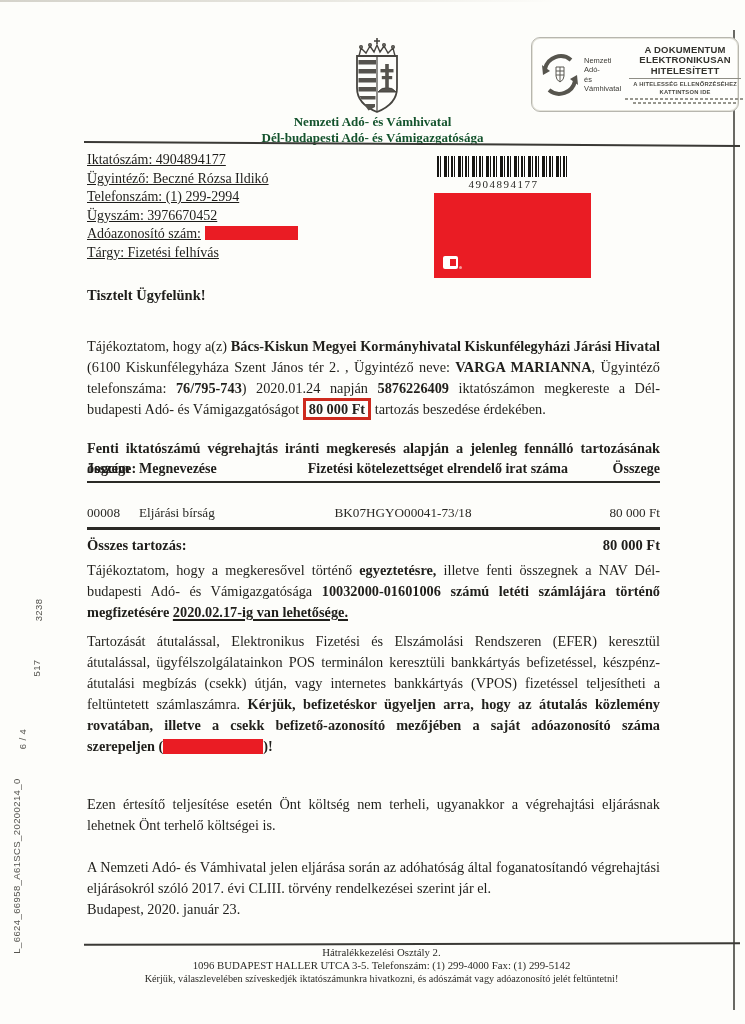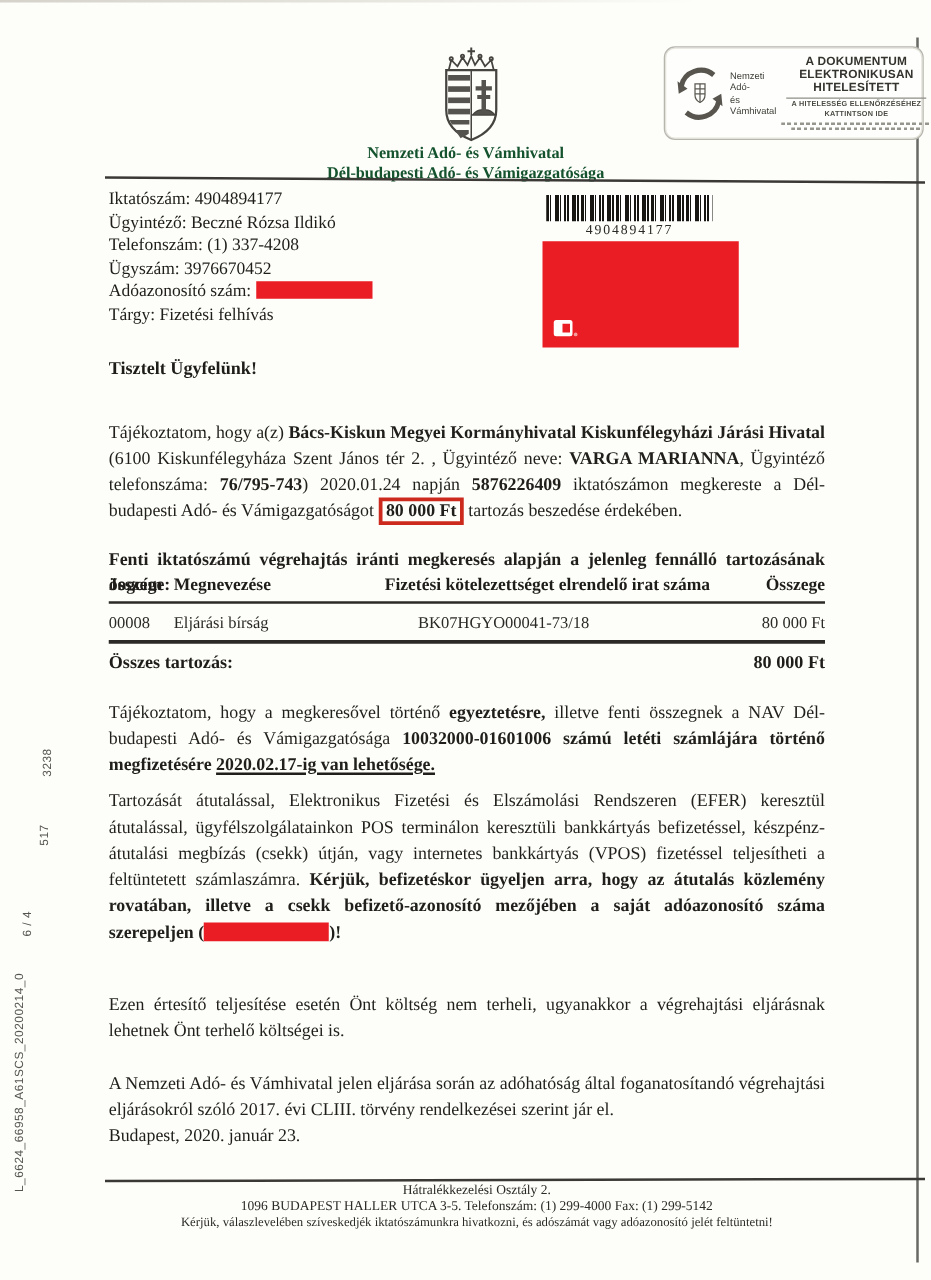--- a/index.html
+++ b/index.html
@@ -32,21 +32,21 @@
   .stamp-logo{width:44px;height:44px;margin-left:6px;flex:0 0 auto;}
   .stamp-org{width:50px;font-size:7.5px;line-height:1.25;color:#3d3c37;margin-left:2px;}
   .stamp-right{flex:1;padding:3px 6px 3px 4px;text-align:center;}
   .stamp-title{font-size:9.5px;font-weight:bold;color:#34332e;line-height:1.12;letter-spacing:.2px;}
   .stamp-div{height:1px;background:#8f8e86;margin:2px 4px;}
   .stamp-sub{font-size:5.8px;font-weight:bold;color:#4b4a44;line-height:1.3;letter-spacing:.2px;}
   .stamp-blur{height:2.5px;margin:1.5px auto 0;
     background:repeating-linear-gradient(90deg,#97968e 0 3px,transparent 3px 5px);}
   .blur1{width:120px;} .blur2{width:104px;}
   
-  .meta{position:absolute;left:87px;top:151px;font-size:14px;line-height:18.5px;}
+  .meta{position:absolute;left:87px;top:151px;font-size:14px;line-height:18.5px;text-decoration:underline;}
   .redact-sm{display:inline-block;width:93px;height:14px;background:#ea1c24;
     vertical-align:-2px;margin-left:4px;}
   
   .barcode{position:absolute;left:437px;top:156px;width:133px;height:21px;
     background:repeating-linear-gradient(90deg,
       #161512 0 2px,#fff 2px 3px,#161512 3px 4px,#fff 4px 7px,
       #161512 7px 10px,#fff 10px 11px,#161512 11px 12px,#fff 12px 14px);}
   .barcode-num{position:absolute;left:437px;top:178px;width:133px;text-align:center;
     font-size:11px;letter-spacing:1.5px;color:#2a2925;}
   .redact-big{position:absolute;left:434px;top:193px;width:157px;height:85px;background:#ea1c24;}
@@ -64,21 +64,21 @@
   .b{font-weight:bold;margin-top:12px;}
   .u{text-decoration:underline;text-decoration-thickness:2px;text-underline-offset:2px;}
   .hlbox{font-weight:bold;border:3px solid #cd2a1e;padding:0 3px;}
   .redact-inline{display:inline-block;width:100px;height:15px;background:#ea1c24;vertical-align:-3px;}
   
   .ttable{position:absolute;left:87px;top:461px;width:573px;font-size:14px;}
   .trow{display:flex;align-items:baseline;}
   .thead{font-weight:bold;border-bottom:2px solid #2b2a26;padding-bottom:4px;}
   .tc1{width:50px;} .tc2{flex:1;padding-left:2px;}
   .tc3{width:282px;text-align:right;} .tc4{width:92px;text-align:right;}
-  .tdata{padding:7px 0 6px;border-bottom:3px solid #2b2a26;font-size:13.2px;color:#2a2925;}
+  .tdata{padding:22px 0 6px;border-bottom:3px solid #2b2a26;font-size:13.2px;color:#2a2925;}
   .tdata .tc3{text-align:center;padding-right:24px;}
   .ttotal{padding-top:7px;font-weight:bold;font-size:14.5px;display:flex;justify-content:space-between;}
   
   .dateline{position:absolute;left:87px;top:901px;font-size:14.3px;}
   .foot-rule{position:absolute;left:84px;top:943px;width:656px;height:2px;background:#3a3935;transform:rotate(-0.15deg);}
   .footer{position:absolute;left:94px;top:946px;width:575px;text-align:center;color:#2b2a26;}
   .f1{font-size:10.8px;line-height:13px;}
   .f2{font-size:10.8px;line-height:13px;}
   .f3{font-size:10.2px;line-height:14px;}
 </style>
@@ -158,21 +158,21 @@
         <div>KATTINTSON IDE</div>
       </div>
       <div class="stamp-blur blur1"></div>
       <div class="stamp-blur blur2"></div>
     </div>
   </div>
 
   <div class="meta">
     <div>Iktatószám: 4904894177</div>
     <div>Ügyintéző: Beczné Rózsa Ildikó</div>
-    <div>Telefonszám: (1) 337-4208</div>
+    <div>Telefonszám: (1) 299-2994</div>
     <div>Ügyszám: 3976670452</div>
     <div>
       <span>Adóazonosító szám:</span><span class="redact-sm"></span>
     </div>
     <div>Tárgy: Fizetési felhívás</div>
   </div>
 
   <div class="barcode"></div>
   <div class="barcode-num">4904894177</div>
   <div class="redact-big">

